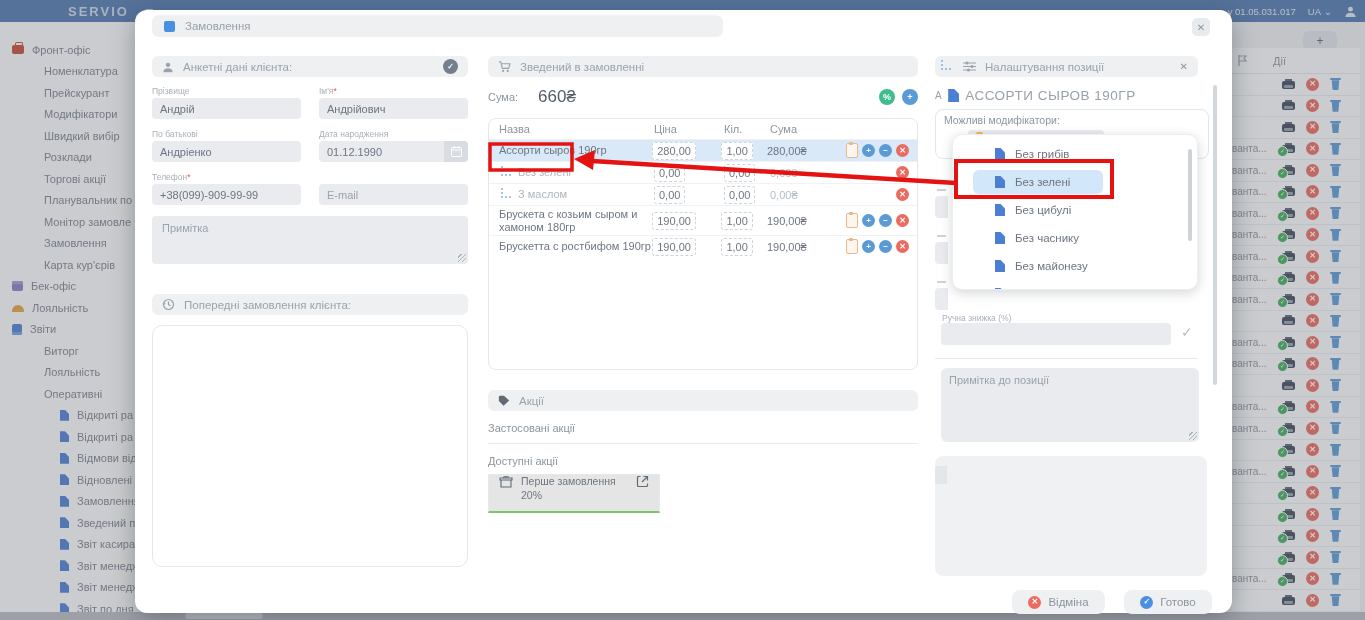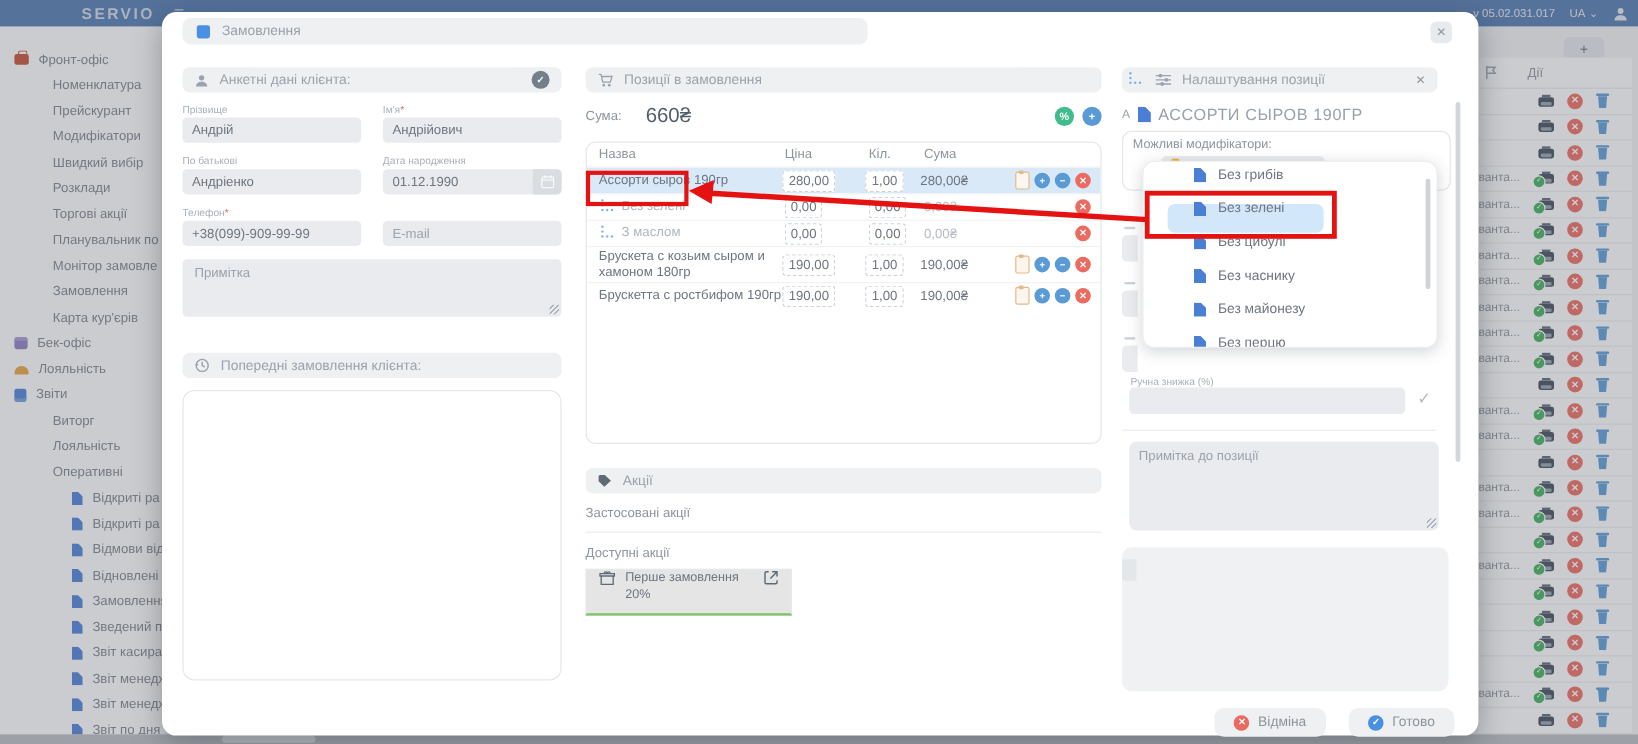--- a/index.html
+++ b/index.html
@@ -124,21 +124,21 @@
   .mod-fieldset{margin-top:6px;border:1px solid #e3e6e9;border-radius:8px;height:40px;padding:4px 8px;
                 position:relative;width:256px;box-sizing:content-box}
   .mod-fs-label{font-size:10.5px;color:#8d959e}
   .folder-chip{margin-top:4px;margin-left:24px;width:120px;height:19px;background:#e9ebee;border-radius:4px;
                display:flex;align-items:center;gap:8px;padding:0 8px;font-size:10.5px;color:#8d959e}
   .ic-folder{width:15px;height:10px;background:#f0b445;border-radius:2px;position:relative;flex:none}
   .ic-folder::before{content:"";position:absolute;top:-3px;left:0;width:7px;height:3px;background:#f0b445;border-radius:2px 2px 0 0}
   .dropdown{position:absolute;left:17px;top:78px;width:246px;height:156px;background:#fff;border-radius:10px;
             box-shadow:0 3px 12px rgba(40,50,60,.2);border:1px solid #eceef0;padding-top:5px;
             overflow:hidden;z-index:5;box-sizing:border-box}
-  .dd-item{height:28px;display:flex;align-items:flex-start;gap:10px;padding-left:42px;font-size:11.5px;
+  .dd-item{height:28px;display:flex;align-items:center;gap:10px;padding-left:42px;font-size:11.5px;
            color:#6e7681;position:relative;cursor:pointer}
   .dd-item.sel::before{content:"";position:absolute;left:20px;top:2px;width:130px;height:24px;
                        background:#d2e7fa;border-radius:6px}
   .dd-item>*{position:relative}
   .dd-scroll{position:absolute;right:5px;top:14px;width:4px;height:92px;background:#ced3d8;border-radius:2px}
   .sliver{position:absolute;left:0;width:13px;height:22px;background:#e9ebee;border-radius:4px 0 0 4px;z-index:1}
   .sliver-lab{position:absolute;left:2px;width:9px;height:2px;background:#cdd2d7;z-index:1}
   .disc-label{position:absolute;top:257px;left:7px;font-size:8.5px;color:#a9b0b8}
   .disc-input{position:absolute;top:267px;left:6px;width:230px;height:22px;background:#e9ebee;border-radius:4px}
   .disc-check{position:absolute;top:268px;left:246px;color:#b5bcc3;font-size:14px}
@@ -159,21 +159,21 @@
 </style>
 </head>
 <body>
 
 <div class="bgmain"></div>
 
 <div class="topbar">
   <span class="logo">SERVIO</span>
   <span class="burger">≡</span>
   <div class="tb-right">
-    <span>v 05.02.031.017</span>
+    <span>v 01.05.031.017</span>
     <span class="tb-lang">
       <span>UA</span>
       <span>⌄</span>
     </span>
     <svg class="tb-person" viewBox="0 0 14 14">
       <circle cx="7" cy="4.5" r="2.6" fill="#dfe6f0"></circle>
         <path d="M1.5 13c0-3 2.4-4.6 5.5-4.6S12.5 10 12.5 13z" fill="#dfe6f0"></path>
     </svg>
   </div>
 </div>
@@ -639,21 +639,21 @@
     <div class="hist-box"></div>
   </div>
 
   <div class="col2">
     <div class="sect-head">
       <svg width="13" height="12" viewBox="0 0 14 13">
         <path d="M1 1h2l1.6 7h6.8L13 3H4" stroke="#9aa3ad" stroke-width="1.2" fill="none"></path>
         <circle cx="5.5" cy="10.8" r="1.2" fill="#9aa3ad"></circle>
           <circle cx="10.5" cy="10.8" r="1.2" fill="#9aa3ad"></circle>
       </svg>
-      <span>Позиції в замовлення</span>
+      <span>Зведений в замовленні</span>
     </div>
     <div class="sum-row">
       <span class="sum-label">Сума:</span>
       <span class="sum-value">660₴</span>
       <span class="sum-icons">
         <span class="circ c-green circ16">%</span>
         <span class="circ c-blue circ16">+</span>
       </span>
     </div>
     <div class="pos-table">

